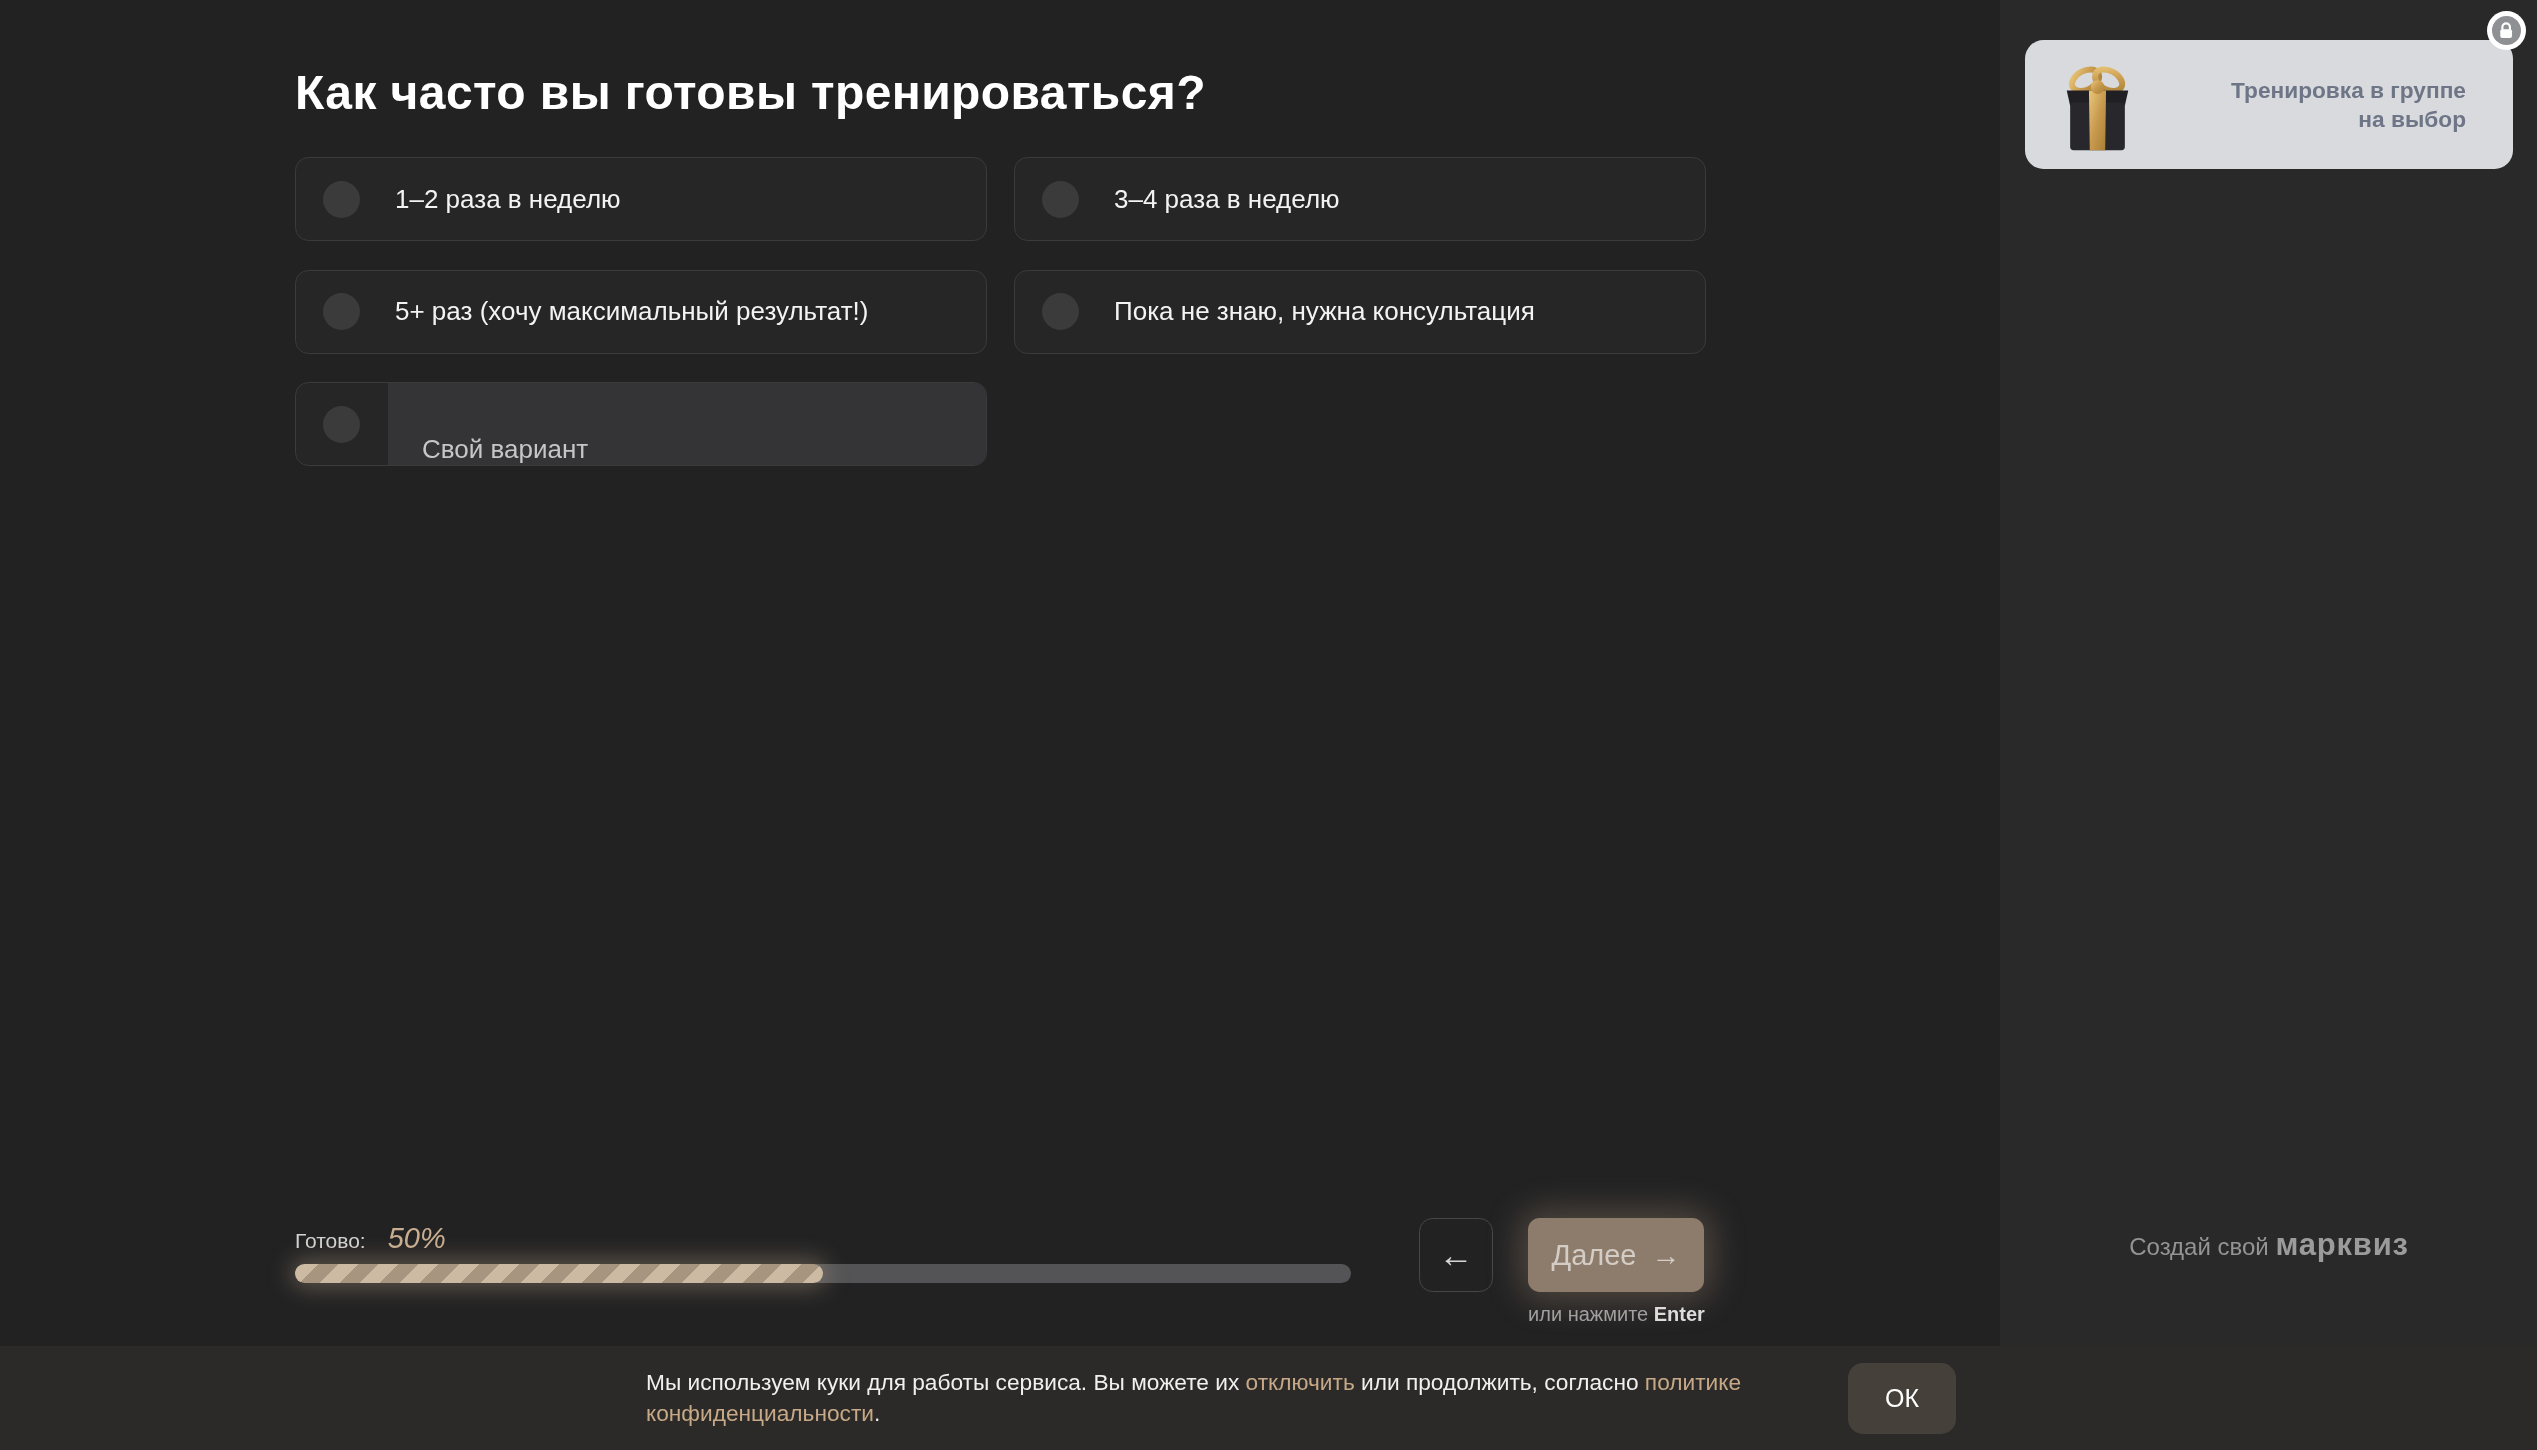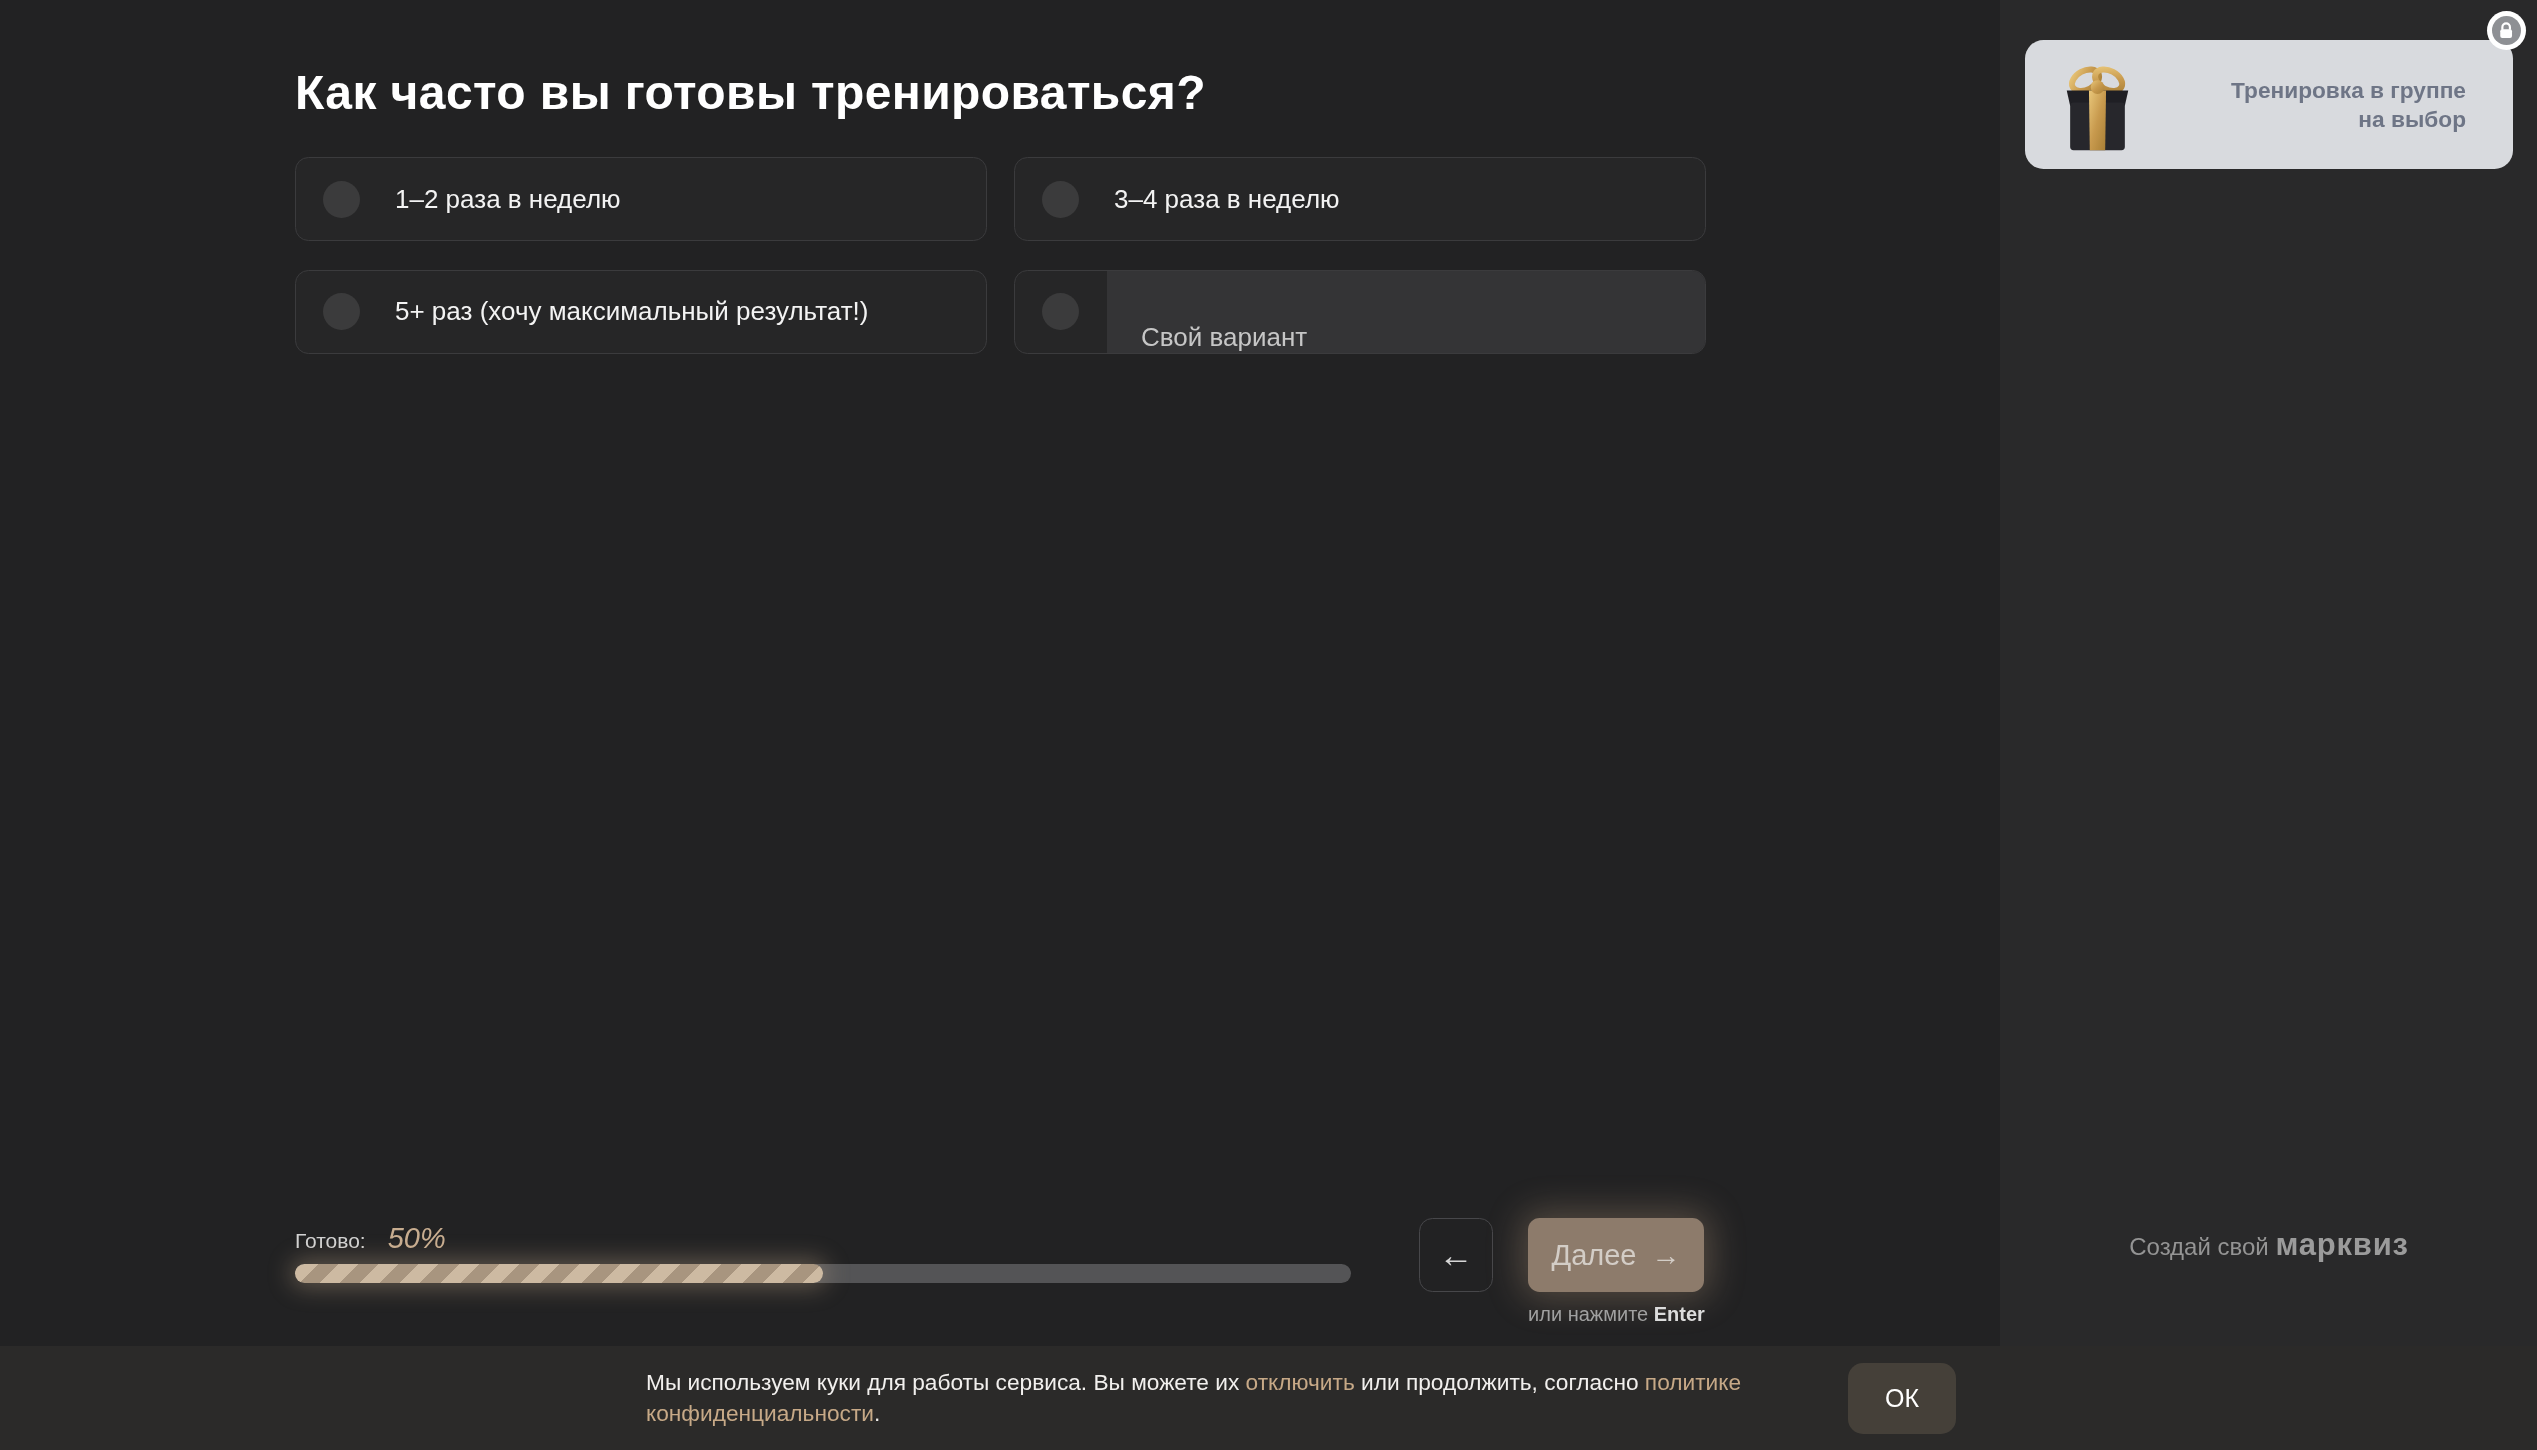--- a/index.html
+++ b/index.html
@@ -129,20 +129,24 @@
       <div class="radio"></div>
       <div class="option-label">1–2 раза в неделю</div>
     </div>
     <div class="option">
       <div class="radio"></div>
       <div class="option-label">3–4 раза в неделю</div>
     </div>
     <div class="option">
       <div class="radio"></div>
       <div class="option-label">5+ раз (хочу максимальный результат!)</div>
+    </div>
+    <div class="option">
+      <div class="radio"></div>
+      <div class="option-label">Пока не знаю, нужна консультация</div>
     </div>
     <div class="option custom">
       <div class="radio-zone">
         <div class="radio"></div>
       </div>
       <div class="custom-input">
         <div class="option-label">Свой вариант</div>
       </div>
     </div>
   </div>

